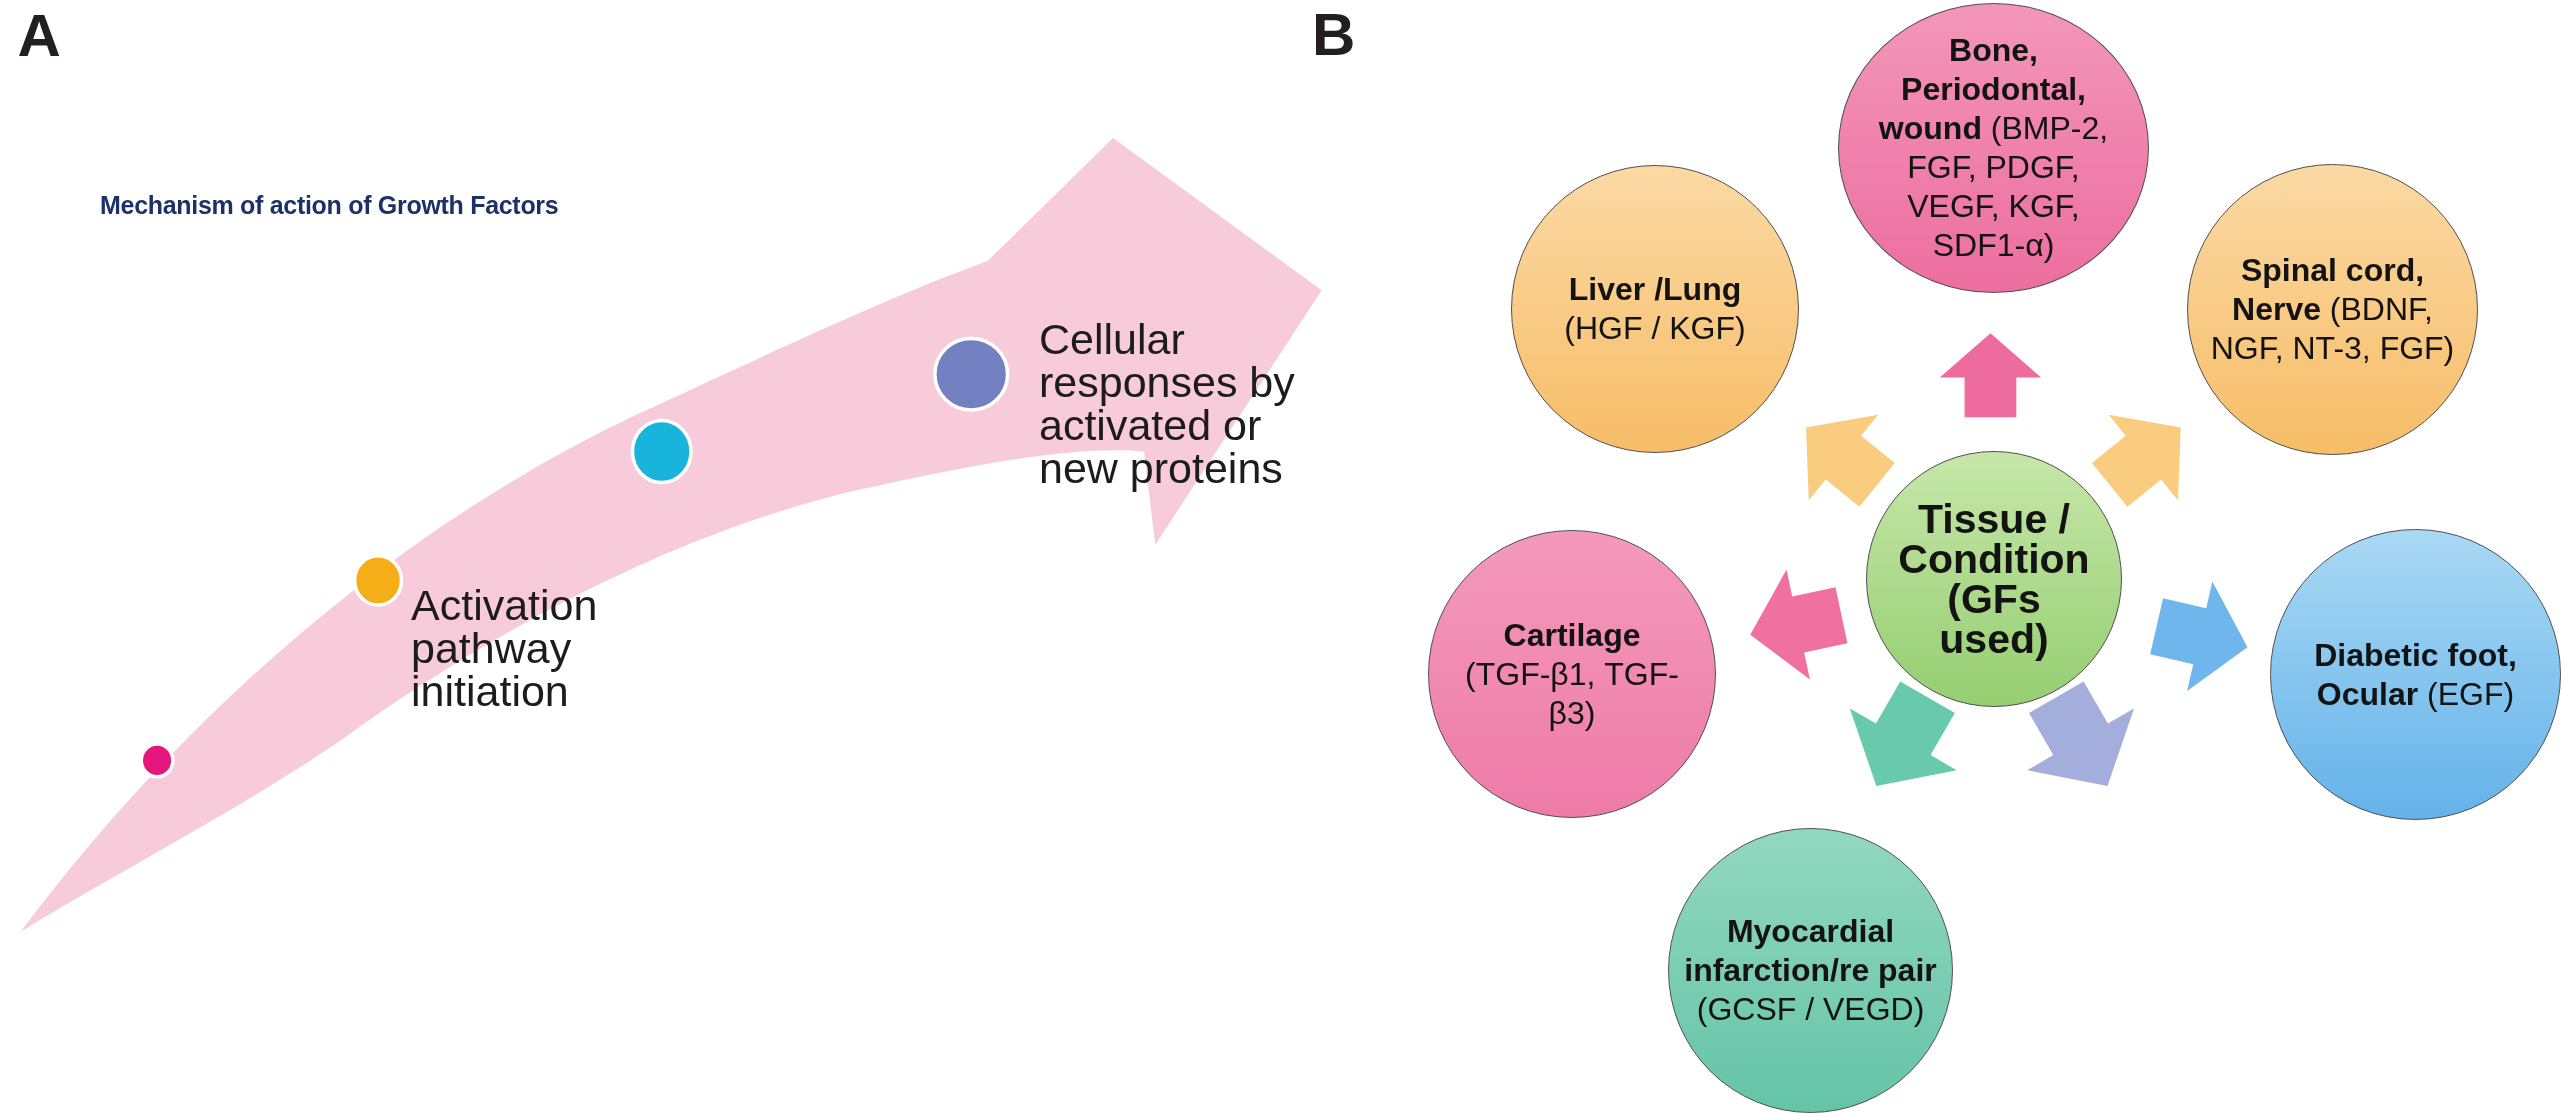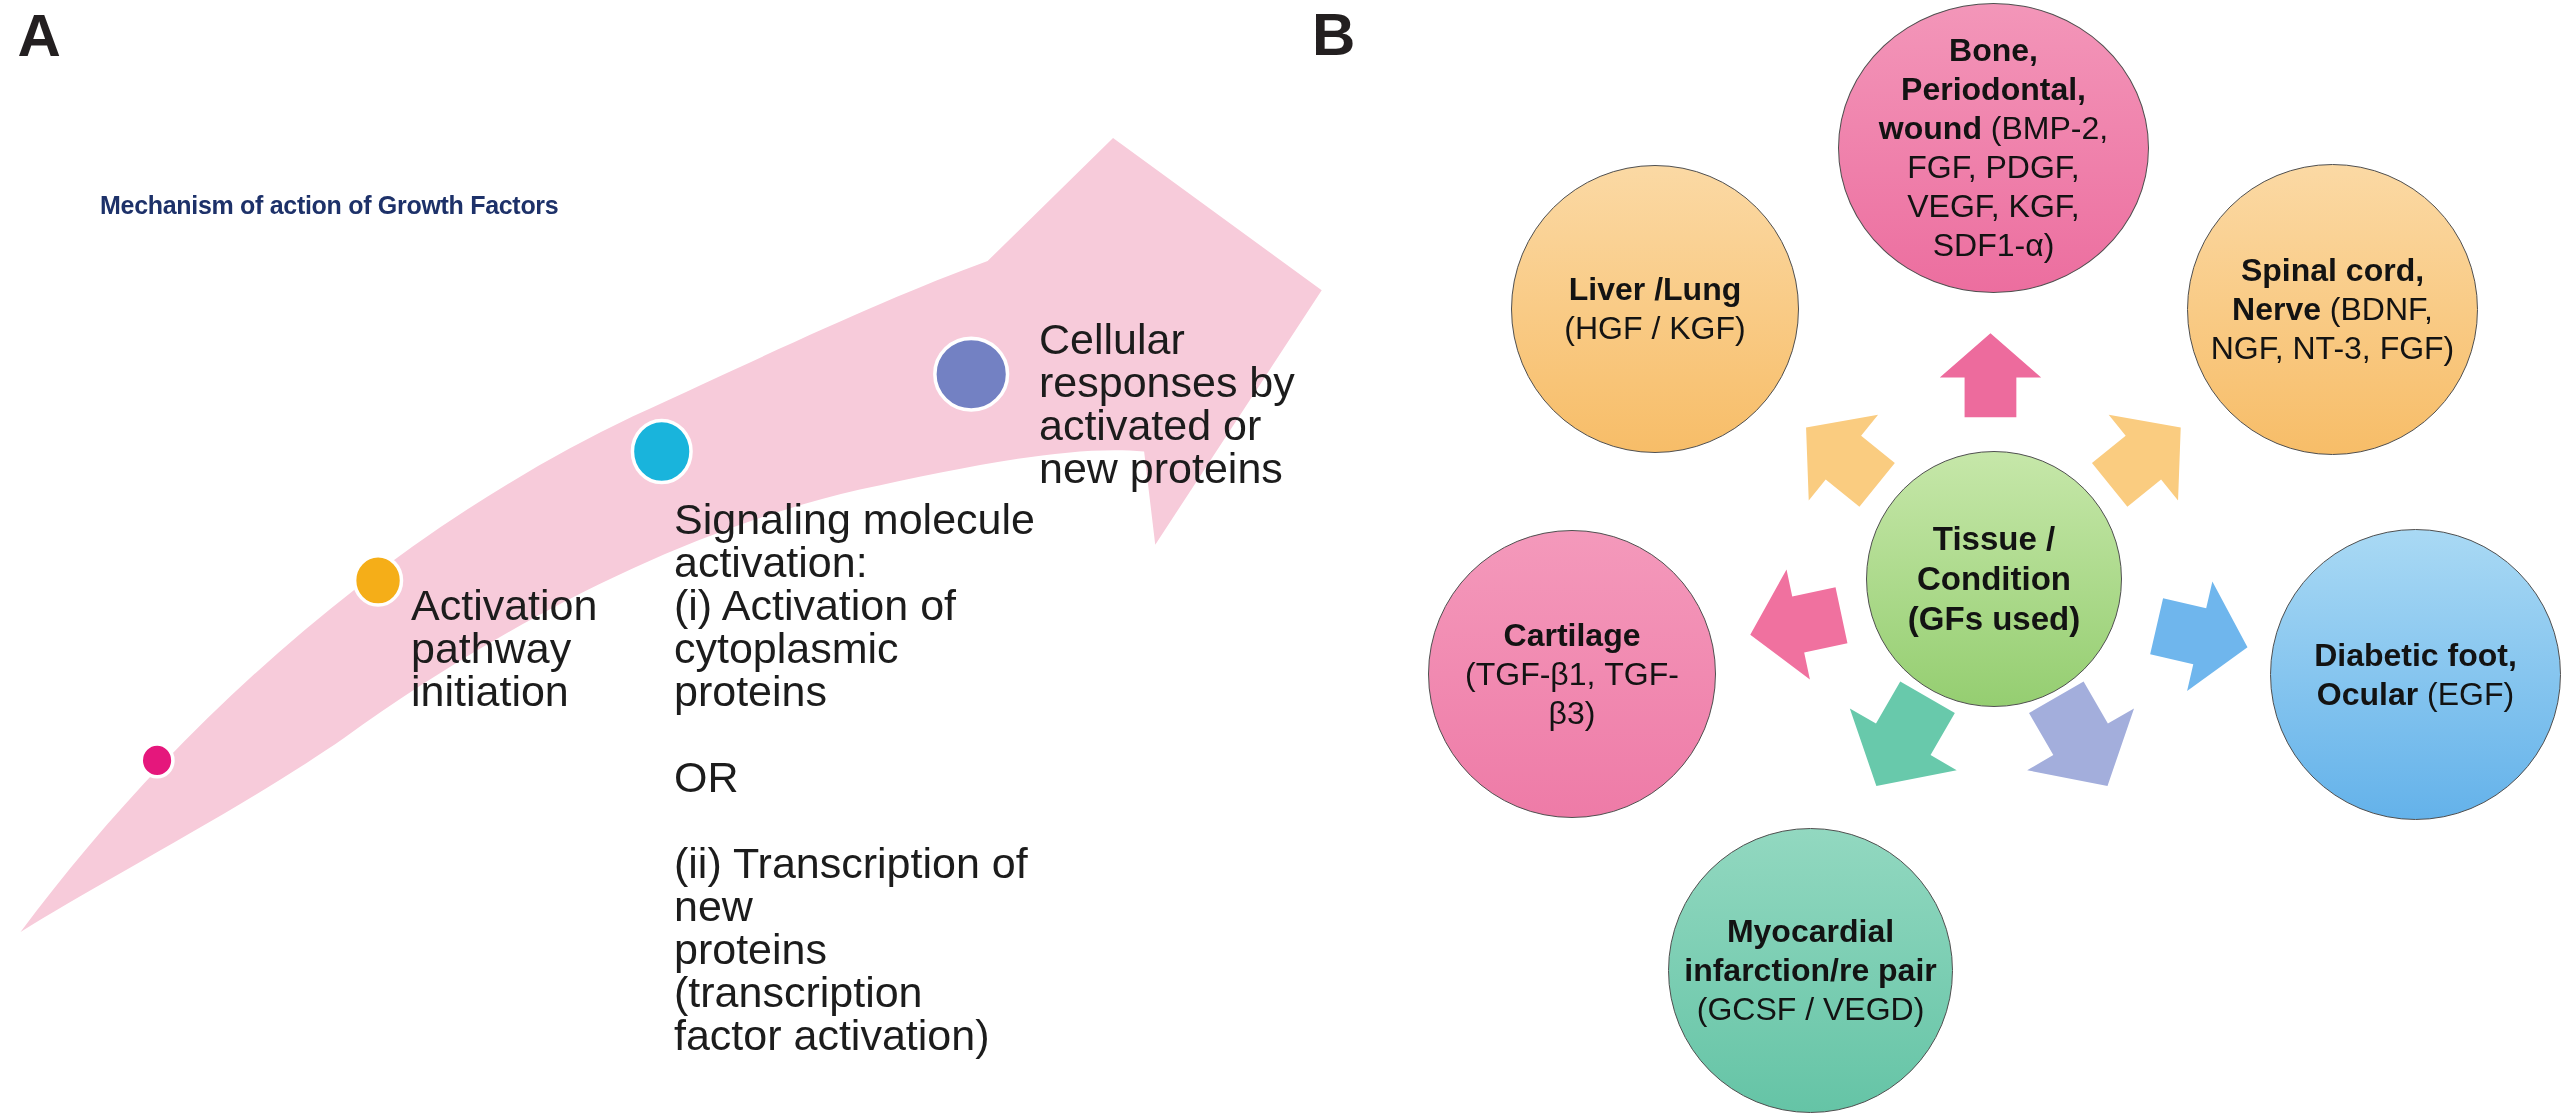--- a/index.html
+++ b/index.html
@@ -32,21 +32,21 @@
     box-sizing:border-box;
   }
   .circle .inner { width:100%; box-sizing:border-box; padding:0 17.6px; }
   .circle .b { font-weight:700; }
   .circle .r { font-weight:400; }
   .c-bone       { left:1838px; top:2.9px;    width:311px; height:290px; background:linear-gradient(180deg,#F396B9 0%,#EC6E9F 100%); }
   .c-bone .inner { padding:0 26px; }
   .c-liver      { left:1511px; top:165px;  width:288px; height:288px; background:linear-gradient(180deg,#FBD9A4 0%,#F7BD68 100%); }
   .c-spinal     { left:2187px; top:164px;  width:291px; height:291px; background:linear-gradient(180deg,#FBD9A4 0%,#F7BD68 100%); }
   .c-spinal .inner { padding:0 16.4px; }
-  .c-center     { left:1866px; top:451px;  width:256px; height:256px; background:linear-gradient(180deg,#C6E7A9 0%,#95CE71 100%); font-size:33px; line-height:40px; }
+  .c-center     { left:1866px; top:451px;  width:256px; height:256px; background:linear-gradient(180deg,#C6E7A9 0%,#95CE71 100%); font-size:41px; line-height:40px; }
   .c-center .inner { padding:0 28px; }
   .c-cartilage  { left:1428px; top:530px;  width:288px; height:288px; background:linear-gradient(180deg,#F499BB 0%,#EE7BA7 100%); }
   .c-cartilage .inner { padding:0 35px; }
   .c-diabetic   { left:2270px; top:529px;  width:291px; height:291px; background:linear-gradient(180deg,#A9D9F4 0%,#64B2EA 100%); }
   .c-diabetic .inner { padding:0 42px; }
   .c-myocardial { left:1668px; top:828px; width:285px; height:285px; background:linear-gradient(180deg,#92D8C0 0%,#65C4A6 100%); }
   .c-myocardial .inner { padding:0 15.2px; }
   .c-ligament   { left:2037px; top:826px; width:285px; height:285px; background:linear-gradient(180deg,#B7BFE4 0%,#93A0D2 100%); }
   .c-ligament .inner { padding:0 41px; }
 </style>
@@ -87,30 +87,20 @@
     </g>
   </svg>
 
   <div class="panel-label pl-a">A</div>
   <div class="panel-label pl-b">B</div>
 
   <div class="title">Mechanism of action of Growth Factors</div>
   <div class="step-text st-2">Activation
 pathway
 initiation</div>
-  <div class="step-text st-3">Signaling molecule
-activation:
-(i) Activation of
-cytoplasmic proteins
-
-OR
-
-(ii) Transcription of new
-proteins (transcription
-factor activation)</div>
   <div class="step-text st-4">Cellular
 responses by
 activated or
 new proteins</div>
 
   <div class="circle c-bone">
     <div class="inner"><span class="b">Bone, Periodontal, wound</span><span class="r"> (BMP-2, FGF, PDGF, VEGF, KGF, SDF1-α)</span></div>
   </div>
   <div class="circle c-liver">
     <div class="inner"><span class="b">Liver /Lung</span><span class="r"> (HGF / KGF)</span></div>

